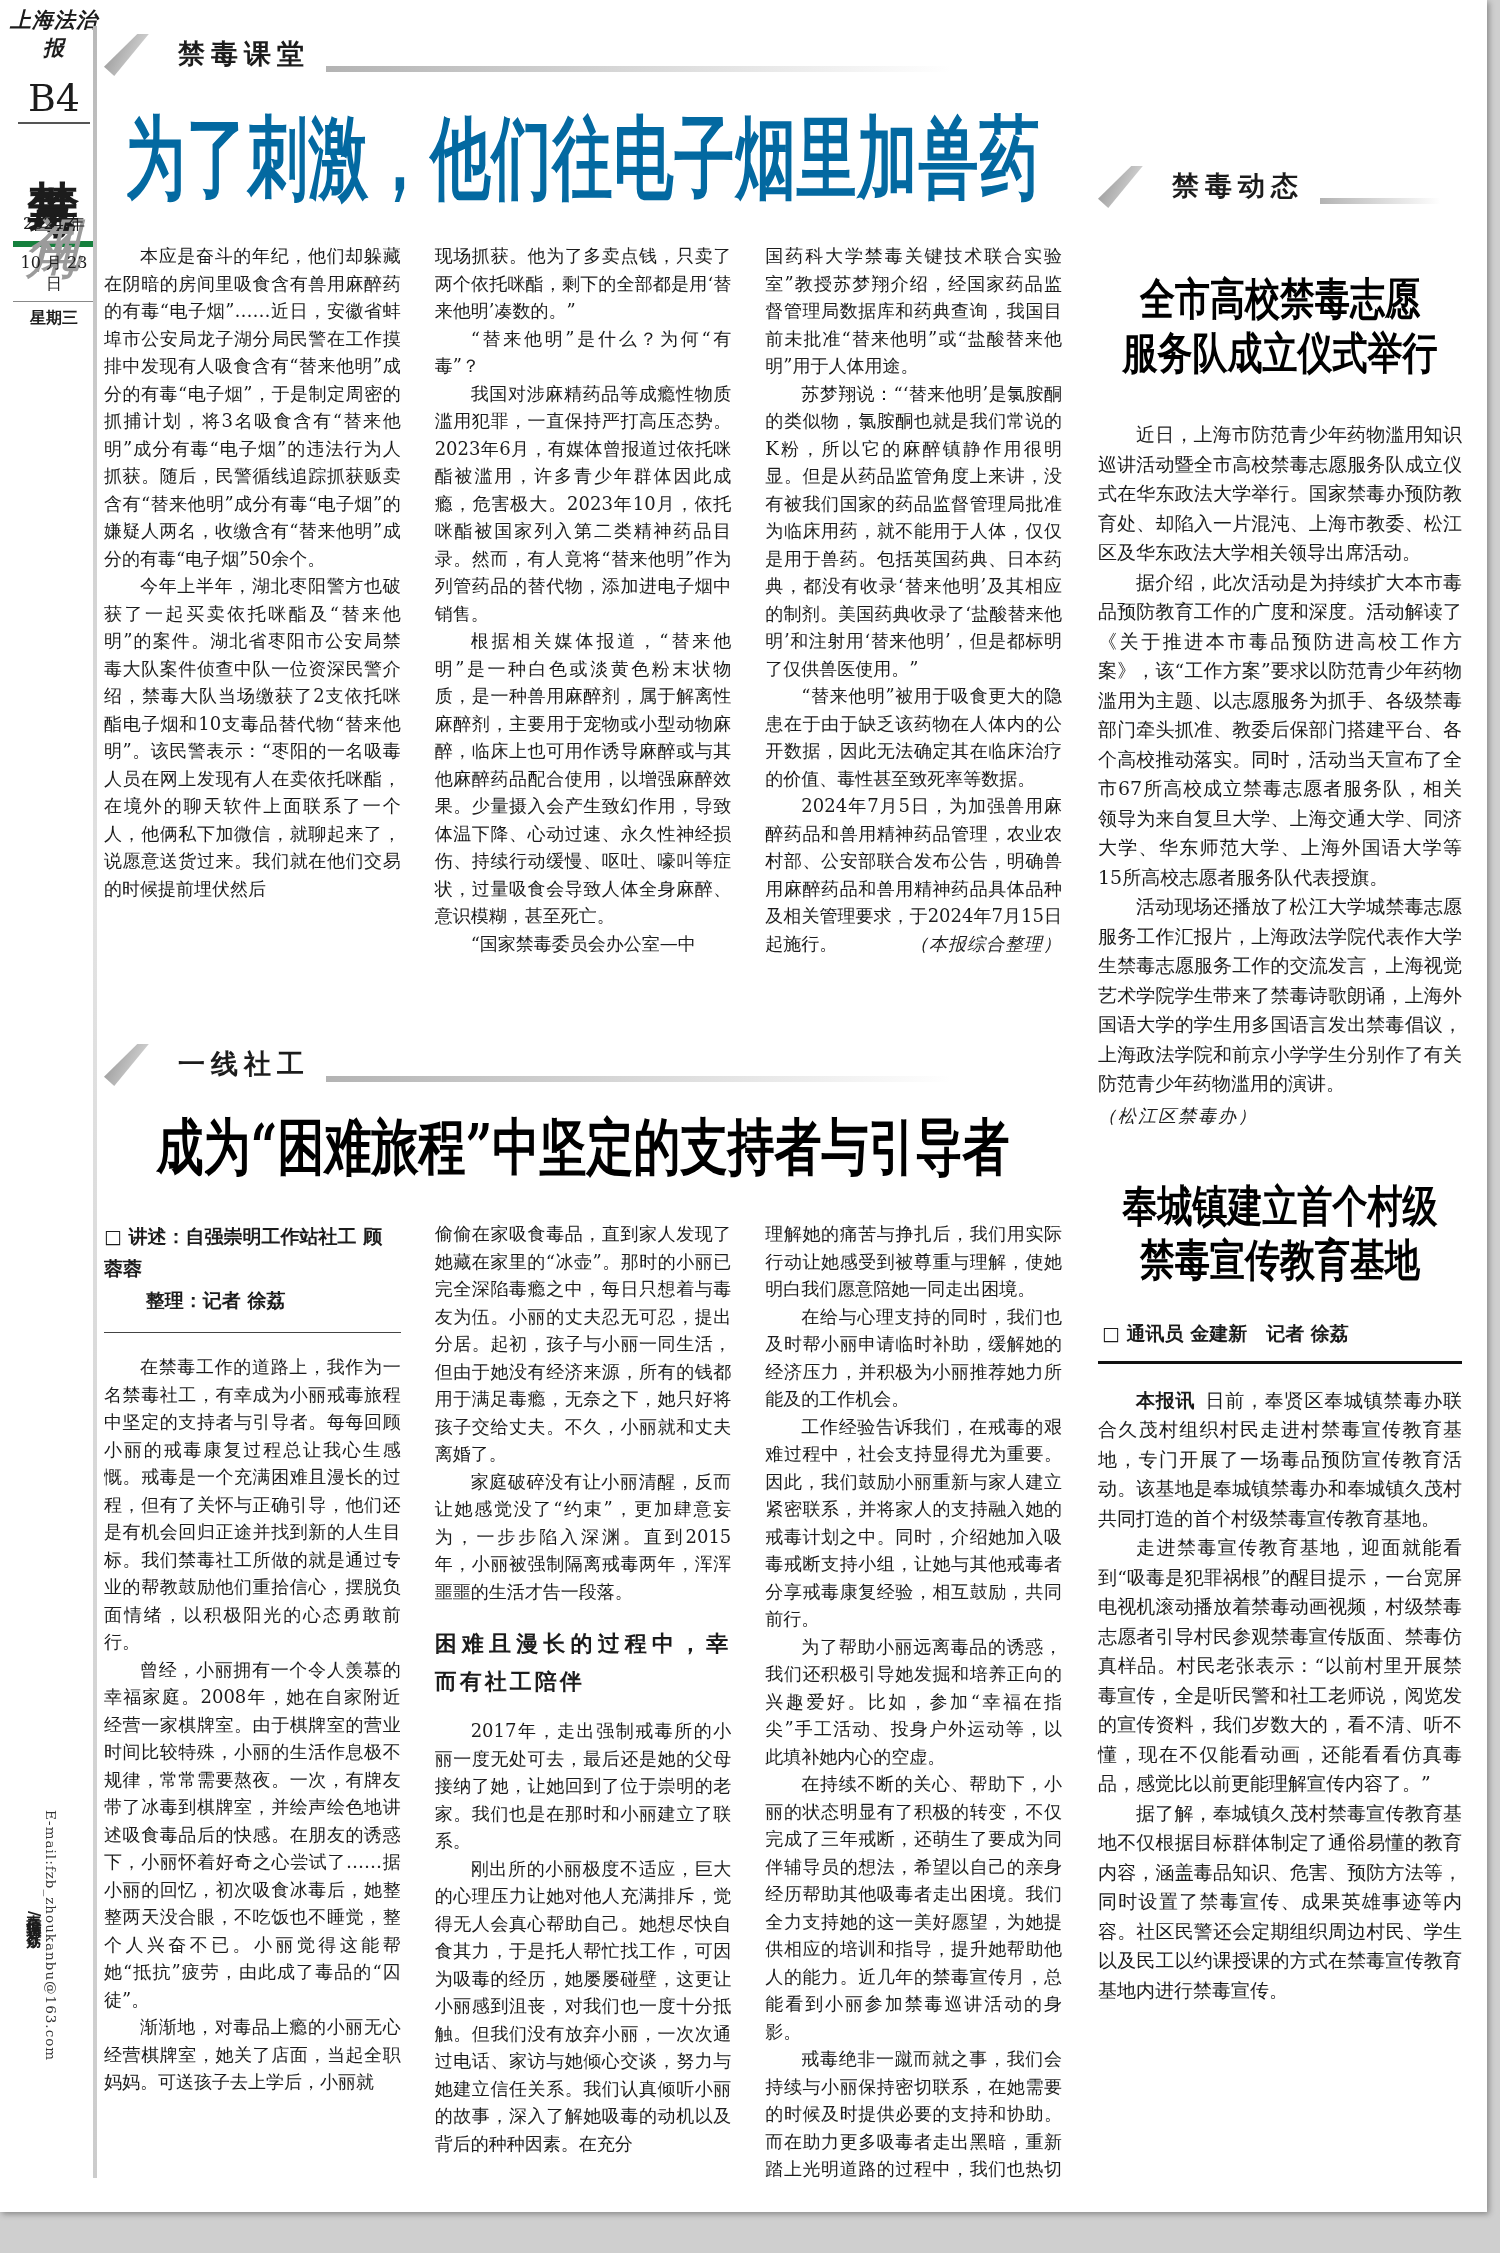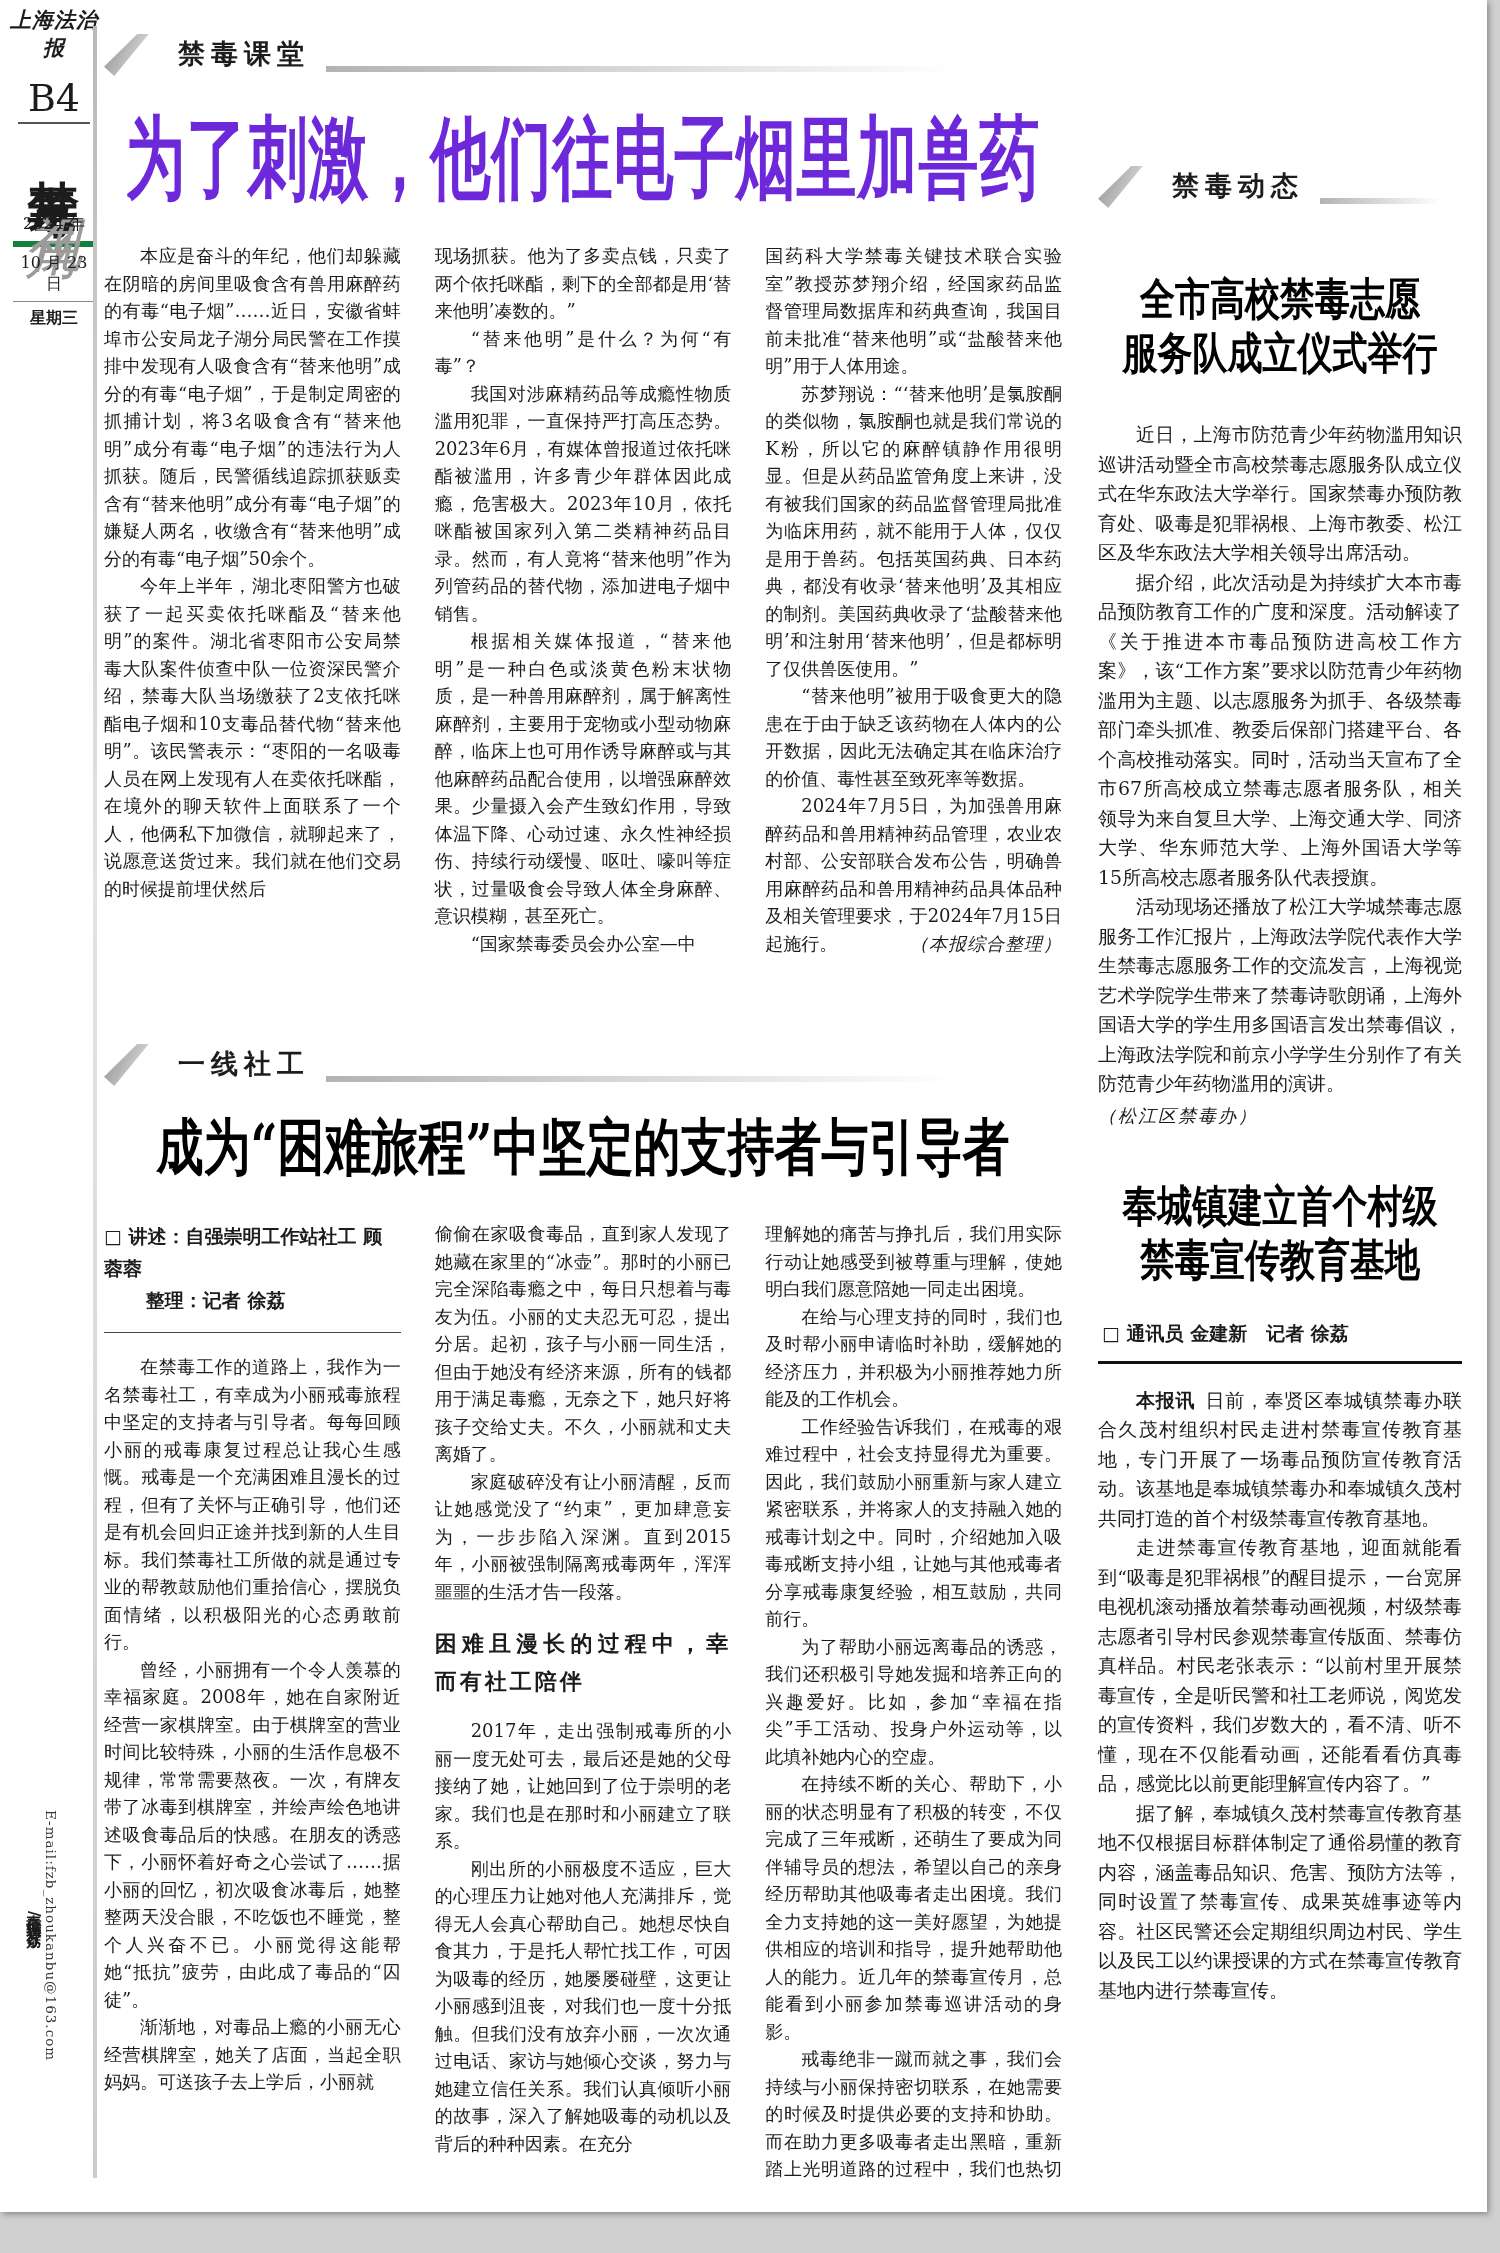--- a/index.html
+++ b/index.html
@@ -39,21 +39,21 @@
         background:linear-gradient(115deg,#8d8d8d 0%,#cfcfcf 55%,#f2f2f2 100%);
         clip-path:polygon(52% 0,70% 0,16% 100%,0 78%);}
   .tag-label{margin:0 16px 4px 10px;font-family:Liberation Mono, monospace;
              font-weight:900;font-size:27px;letter-spacing:6px;white-space:nowrap;}
   .tag-bar{flex:1 1 auto;height:6px;margin-bottom:4px;
            background:linear-gradient(90deg,#b3b3b3,rgba(179,179,179,0) 85%);}
   
   .center{position:absolute;left:104px;top:28px;width:958px;}
   .h1{
     margin:26px 0 30px;text-align:center;font-weight:900;font-size:60px;
-    letter-spacing:1px;line-height:110px;white-space:nowrap;color:#6d28d9;
+    letter-spacing:1px;line-height:110px;white-space:nowrap;color:#0369a1;
   }
   .h1 .stretch{display:inline-block;transform:scaleY(1.5);transform-origin:center;}
   .cols3{display:grid;grid-template-columns:1fr 1fr 1fr;column-gap:34px;}
   .art1-cols{height:752px;overflow:hidden;}
   .art2-cols{height:960px;overflow:hidden;}
   .p{margin:0;font-size:18px;line-height:27.5px;text-align:justify;text-indent:2em;}
   .noind{text-indent:0;}
   .subhead{margin:20px 0 16px;font-family:"DejaVu Sans","Liberation Sans",sans-serif;
            font-weight:bold;font-size:22px;line-height:38px;letter-spacing:3px;text-align:justify;}
   .attr{float:right;font-style:italic;letter-spacing:1px;}
@@ -173,21 +173,21 @@
     <div class="tag-row rp-tag">
       <div class="flag"></div>
       <div class="tag-label">禁毒动态</div>
       <div class="tag-bar"></div>
     </div>
 
     <div class="h3">
       <span class="stretch">全市高校禁毒志愿</span><br>
       <span class="stretch">服务队成立仪式举行</span>
     </div>
-    <p class="p">近日，上海市防范青少年药物滥用知识巡讲活动暨全市高校禁毒志愿服务队成立仪式在华东政法大学举行。国家禁毒办预防教育处、吸毒是犯罪祸根、上海市教委、松江区及华东政法大学相关领导出席活动。</p>
+    <p class="p">近日，上海市防范青少年药物滥用知识巡讲活动暨全市高校禁毒志愿服务队成立仪式在华东政法大学举行。国家禁毒办预防教育处、却陷入一片混沌、上海市教委、松江区及华东政法大学相关领导出席活动。</p>
     <p class="p">据介绍，此次活动是为持续扩大本市毒品预防教育工作的广度和深度。活动解读了《关于推进本市毒品预防进高校工作方案》，该“工作方案”要求以防范青少年药物滥用为主题、以志愿服务为抓手、各级禁毒部门牵头抓准、教委后保部门搭建平台、各个高校推动落实。同时，活动当天宣布了全市67所高校成立禁毒志愿者服务队，相关领导为来自复旦大学、上海交通大学、同济大学、华东师范大学、上海外国语大学等15所高校志愿者服务队代表授旗。</p>
     <p class="p">活动现场还播放了松江大学城禁毒志愿服务工作汇报片，上海政法学院代表作大学生禁毒志愿服务工作的交流发言，上海视觉艺术学院学生带来了禁毒诗歌朗诵，上海外国语大学的学生用多国语言发出禁毒倡议，上海政法学院和前京小学学生分别作了有关防范青少年药物滥用的演讲。</p>
     <div class="rp-attr">（松江区禁毒办）</div>
 
     <div class="h4">
       <span class="stretch">奉城镇建立首个村级</span><br>
       <span class="stretch">禁毒宣传教育基地</span>
     </div>
     <div class="byline2">□ 通讯员 金建新　记者 徐荔</div>
     <p class="p"><span class="lead">本报讯</span><span>日前，奉贤区奉城镇禁毒办联合久茂村组织村民走进村禁毒宣传教育基地，专门开展了一场毒品预防宣传教育活动。该基地是奉城镇禁毒办和奉城镇久茂村共同打造的首个村级禁毒宣传教育基地。</span></p>

